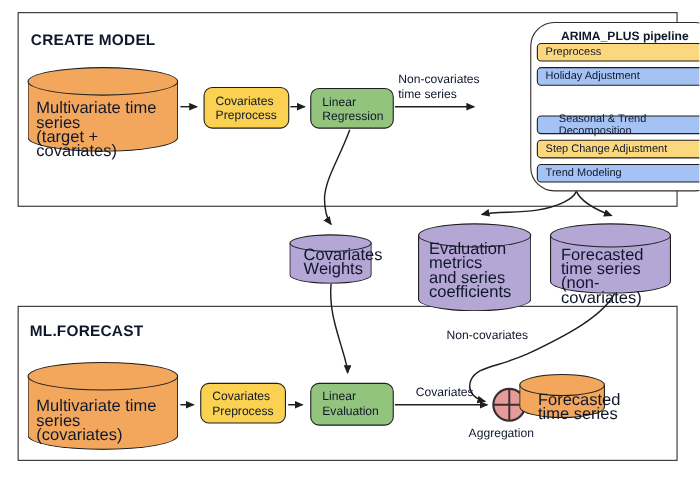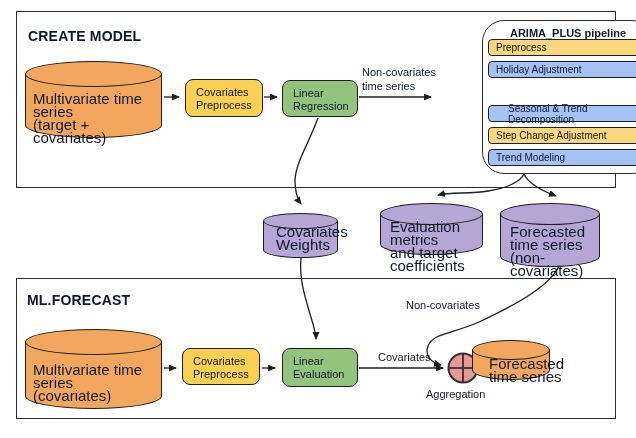--- a/index.html
+++ b/index.html
@@ -123,31 +123,31 @@
 
   <div class="cyl" style="left:263px;top:213px;width:75px;height:45px;--fill:#B4A7D6;--ry:8px;">
     <div class="cyl-body"></div>
     <div class="cyl-top"></div>
     <div class="cyl-text" style="left:13px;top:12px;">
       <div>Covariates</div>
       <div>Weights</div>
     </div>
   </div>
 
-  <div class="cyl" style="left:380px;top:203px;width:103px;height:52px;--fill:#B4A7D6;--ry:11px;">
+  <div class="cyl" style="left:380px;top:203px;width:103px;height:80px;--fill:#B4A7D6;--ry:11px;">
     <div class="cyl-body"></div>
     <div class="cyl-top"></div>
     <div class="cyl-text" style="left:10px;top:17px;">
       <div>Evaluation metrics</div>
-      <div>and target</div>
+      <div>and series</div>
       <div>coefficients</div>
     </div>
   </div>
 
-  <div class="cyl" style="left:500px;top:203px;width:100px;height:64px;--fill:#B4A7D6;--ry:11px;">
+  <div class="cyl" style="left:500px;top:203px;width:110px;height:64px;--fill:#B4A7D6;--ry:11px;">
     <div class="cyl-body"></div>
     <div class="cyl-top"></div>
     <div class="cyl-text" style="left:10px;top:22px;">
       <div>Forecasted time series</div>
       <div>(non-covariates)</div>
     </div>
   </div>
 
   <div class="cyl" style="left:25px;top:329px;width:137px;height:80px;--fill:#F2A75D;--ry:13px;">
     <div class="cyl-body"></div>

